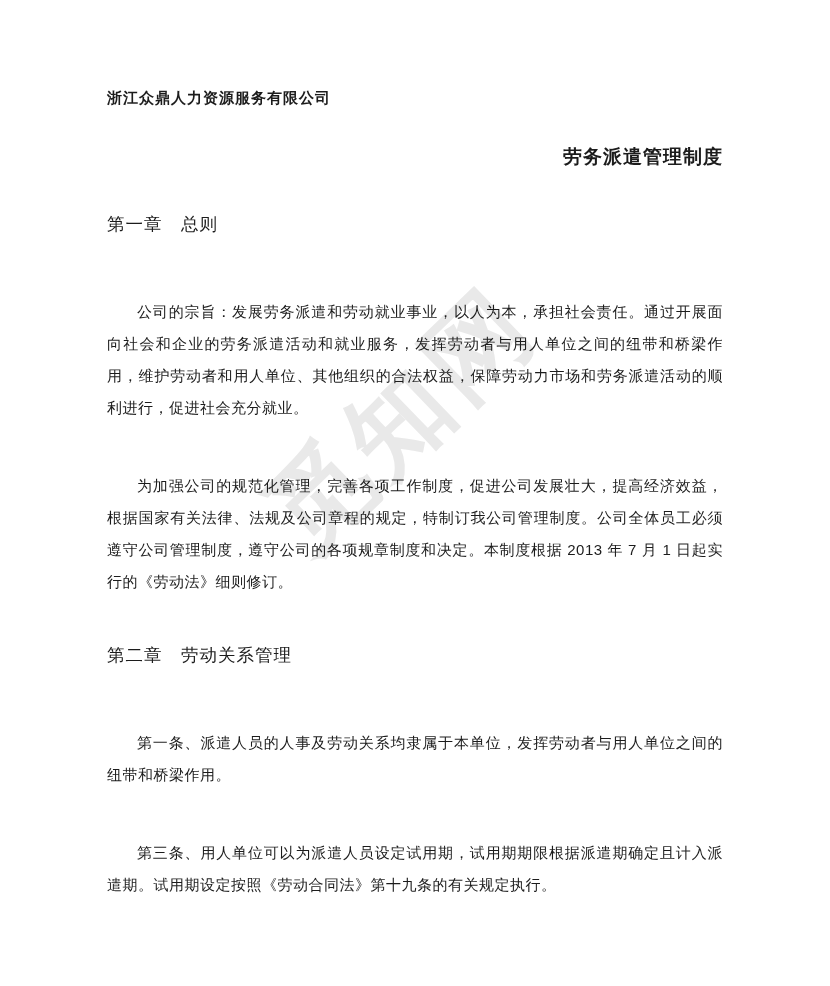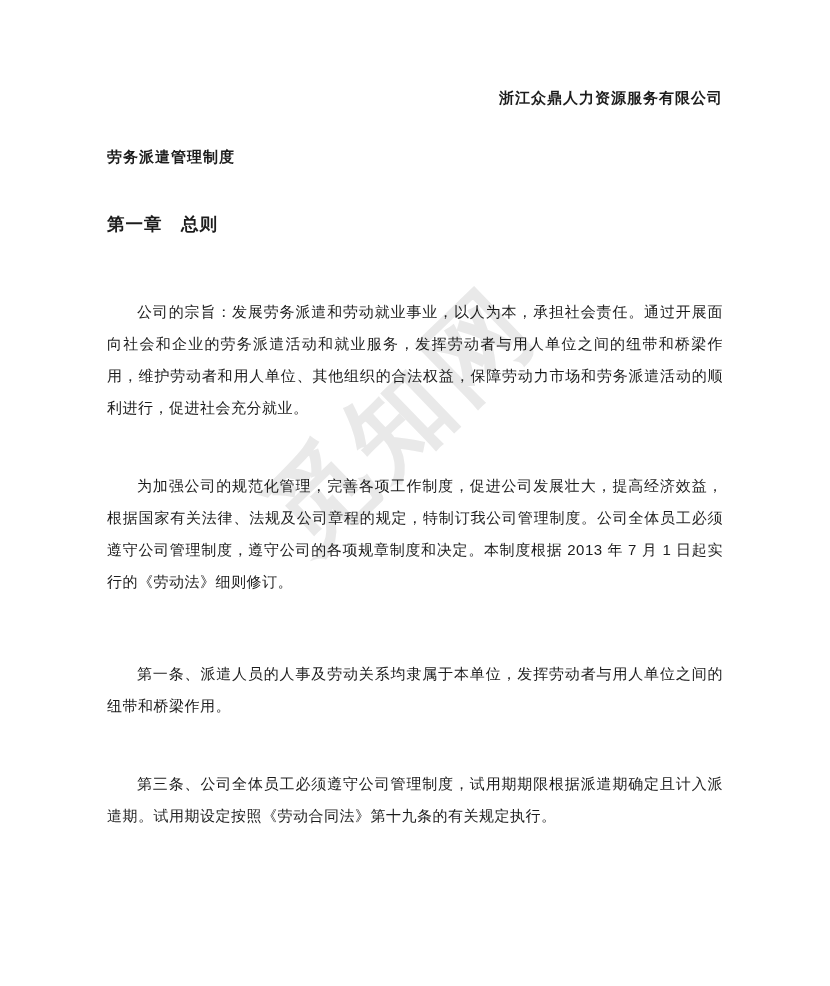--- a/index.html
+++ b/index.html
@@ -32,36 +32,36 @@
   .content {
     position: relative;
     z-index: 1;
     padding: 0 107px;
   }
   .doc-title {
     padding-top: 88px;
     font-size: 15px;
     line-height: 20px;
     font-weight: 700;
-    text-align: right;
+    text-align: left;
     letter-spacing: 1px;
   }
   .doc-subtitle {
     margin-top: 39px;
-    font-size: 15px;
+    font-size: 19px;
     line-height: 20px;
     font-weight: 700;
-    text-align: left;
+    text-align: right;
     letter-spacing: 1px;
   }
   .chapter-heading {
     margin-top: 45px;
     font-size: 17.5px;
     line-height: 24px;
-    font-weight: 700;
+    font-weight: 400;
     letter-spacing: 1px;
   }
   .para {
     margin-top: 46px;
     font-size: 15px;
     line-height: 32px;
     text-align: justify;
     text-indent: 2em;
     letter-spacing: 0.5px;
   }
@@ -81,20 +81,21 @@
     <div class="doc-title">浙江众鼎人力资源服务有限公司</div>
 
     <div class="doc-subtitle">劳务派遣管理制度</div>
 
     <div class="chapter-heading">第一章　总则</div>
 
     <p class="para first-after-heading">公司的宗旨：发展劳务派遣和劳动就业事业，以人为本，承担社会责任。通过开展面向社会和企业的劳务派遣活动和就业服务，发挥劳动者与用人单位之间的纽带和桥梁作用，维护劳动者和用人单位、其他组织的合法权益，保障劳动力市场和劳务派遣活动的顺利进行，促进社会充分就业。</p>
 
     <p class="para">为加强公司的规范化管理，完善各项工作制度，促进公司发展壮大，提高经济效益，根据国家有关法律、法规及公司章程的规定，特制订我公司管理制度。公司全体员工必须遵守公司管理制度，遵守公司的各项规章制度和决定。本制度根据 2013 年 7 月 1 日起实行的《劳动法》细则修订。</p>
 
+    <div class="chapter-heading">第二章　劳动关系管理</div>
 
     <p class="para first-after-heading">第一条、派遣人员的人事及劳动关系均隶属于本单位，发挥劳动者与用人单位之间的纽带和桥梁作用。</p>
 
 
-    <p class="para">第三条、公司全体员工必须遵守公司管理制度，试用期期限根据派遣期确定且计入派遣期。试用期设定按照《劳动合同法》第十九条的有关规定执行。</p>
+    <p class="para">第三条、用人单位可以为派遣人员设定试用期，试用期期限根据派遣期确定且计入派遣期。试用期设定按照《劳动合同法》第十九条的有关规定执行。</p>
 
   </div>
 </div>
 
 </body></html>

